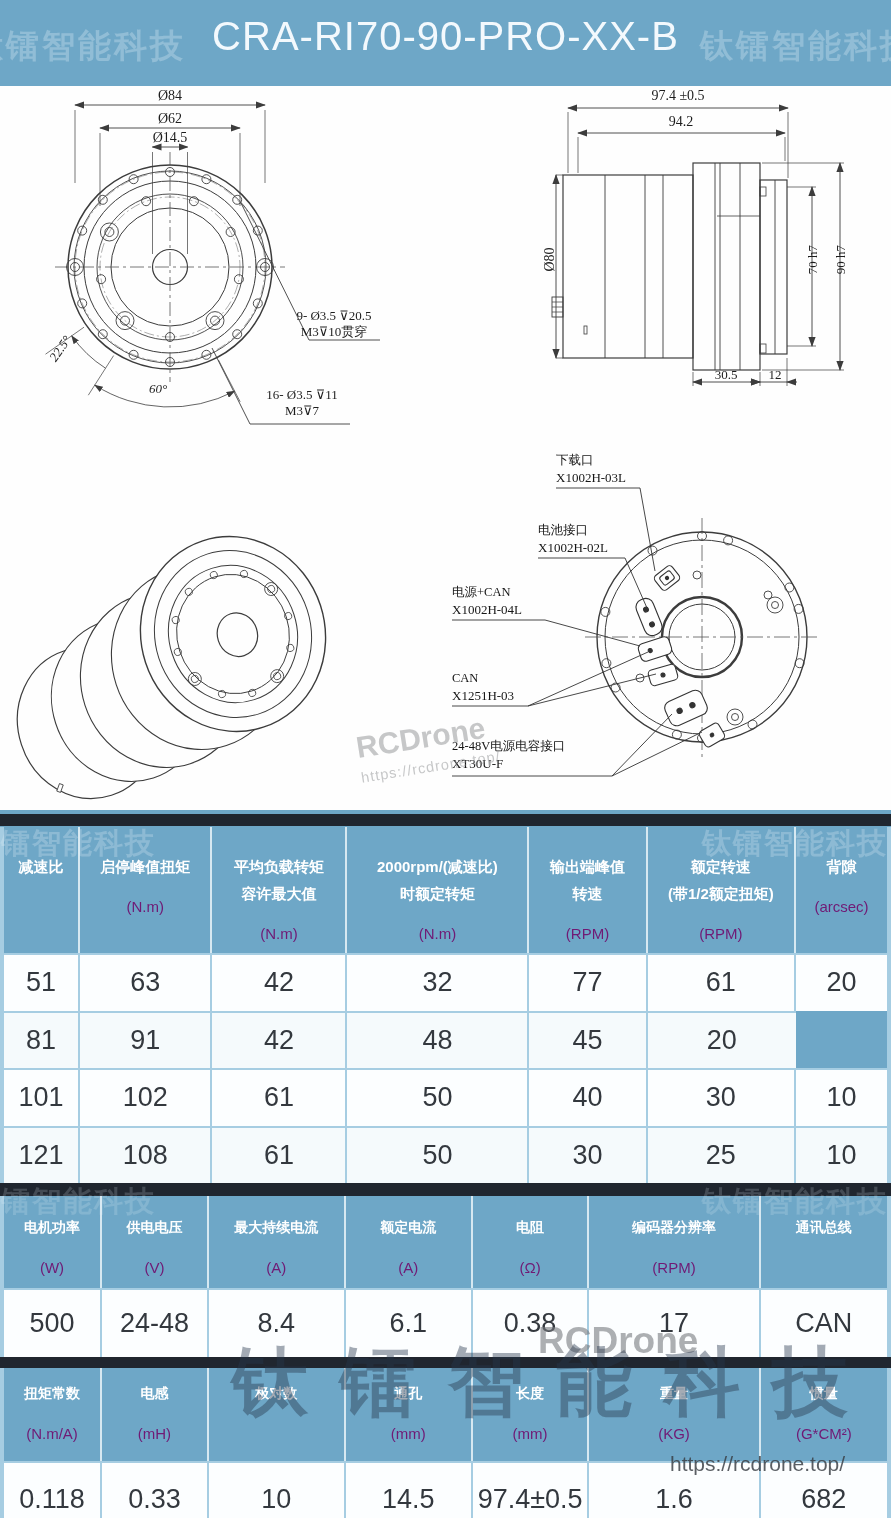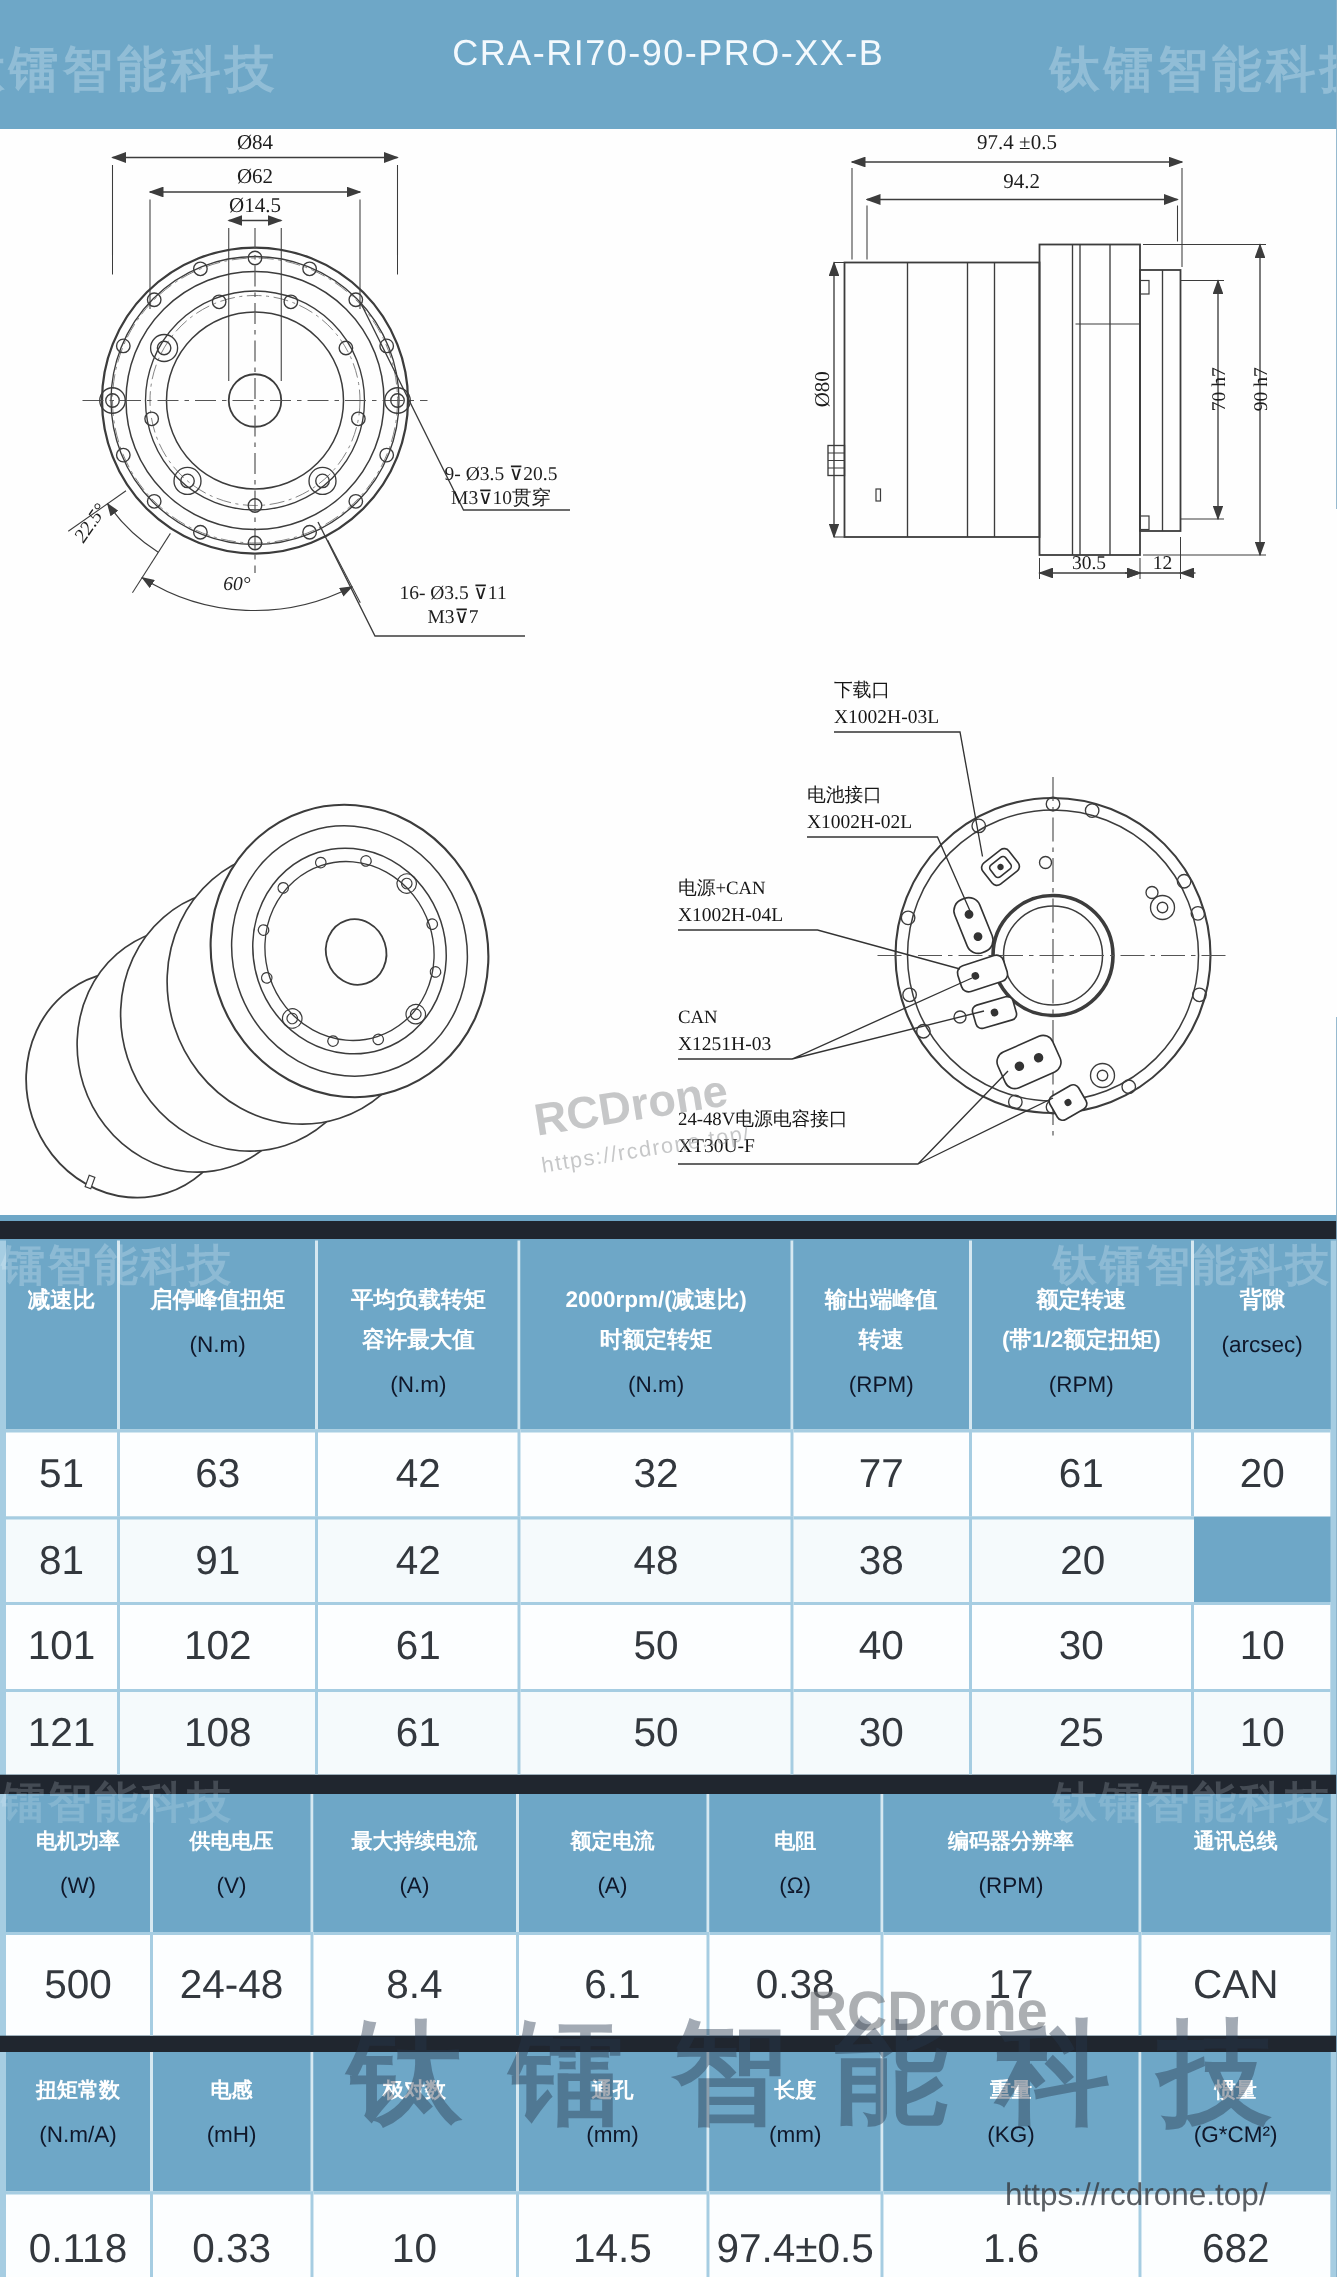--- a/index.html
+++ b/index.html
@@ -14,21 +14,21 @@
     --wm-dark:rgba(38,54,76,.42);
   }
   *{box-sizing:border-box;margin:0;padding:0}
   html,body{margin:0;padding:0;background:#9db9c9}
   #page{position:relative;width:891px;height:1518px;overflow:hidden;
         background:var(--blue);font-family:"Liberation Sans",sans-serif}
 
   
   .titlebar{position:absolute;top:0;left:0;width:100%;height:86px;background:var(--blue)}
   .title{position:absolute;top:0;left:0;width:100%;height:72px;display:flex;
-         align-items:center;justify-content:center;color:#f3f9fd;font-size:24px;letter-spacing:1px}
+         align-items:center;justify-content:center;color:#f3f9fd;font-size:40px;letter-spacing:1px}
   .wm{position:absolute;font-weight:700;white-space:nowrap;pointer-events:none;z-index:9}
   .wm-blue{color:var(--wm-blue);font-size:33px;letter-spacing:3px}
   .wm-hdr{color:rgba(233,245,250,.26);font-size:29px;letter-spacing:2px}
   .wm-big{color:var(--wm-dark);font-size:76px;letter-spacing:32px;font-weight:700}
   .wm-gray{color:rgba(118,122,126,.60);font-size:37px;font-weight:700}
   .wm-url{color:rgba(55,60,66,.82);font-size:21px;font-weight:400}
 
   
   .drawing{position:absolute;top:86px;left:0;width:891px;height:724px;background:#fefefe}
   .drawing svg{position:absolute;top:0;left:0}
@@ -57,21 +57,21 @@
   
   .spec-table{position:absolute;left:0;width:100%;
               border-left:4px solid var(--blue-line);border-right:4px solid var(--blue-line)}
   .hrow,.brow{display:grid;width:100%}
   .cols1{grid-template-columns:8.6% 15% 15.3% 20.6% 13.4% 16.8% 10.3%}
   .cols2{grid-template-columns:11.1% 12.1% 15.5% 14.4% 13.2% 19.4% 14.3%}
   .th{background:var(--blue);color:#fff;display:flex;flex-direction:column;align-items:center;
       border-right:2px solid var(--hdr-sep)}
   .th:last-child{border-right:none}
   .th-title{font-size:15px;font-weight:700;line-height:27px;white-space:pre-line;text-align:center}
-  .th-unit{font-size:15px;margin-top:8px;color:#0f172a;font-weight:400}
+  .th-unit{font-size:15px;margin-top:18px;color:#701a75;font-weight:400}
   .td{background:var(--cell);display:flex;align-items:center;justify-content:center;
       font-size:27px;color:var(--ink);border-right:2px solid var(--blue-line);
       border-top:2px solid var(--blue-line)}
   .td:last-child{border-right:none}
   .brow.alt .td{background:var(--cell-alt)}
 
   #gear-table{top:827px}
   #gear-table .hrow{height:126px}
   #gear-table .th{padding-top:26px}
   #gear-table .brow{height:57.5px}
@@ -420,21 +420,21 @@
       <div class="td">32</div>
       <div class="td">77</div>
       <div class="td">61</div>
       <div class="td">20</div>
     </div>
     <div class="brow cols1 alt">
       <div class="td">81</div>
       <div class="td">91</div>
       <div class="td">42</div>
       <div class="td">48</div>
-      <div class="td">38</div>
+      <div class="td">45</div>
       <div class="td">20</div>
     </div>
     <div class="brow cols1">
       <div class="td">101</div>
       <div class="td">102</div>
       <div class="td">61</div>
       <div class="td">50</div>
       <div class="td">40</div>
       <div class="td">30</div>
       <div class="td">10</div>

